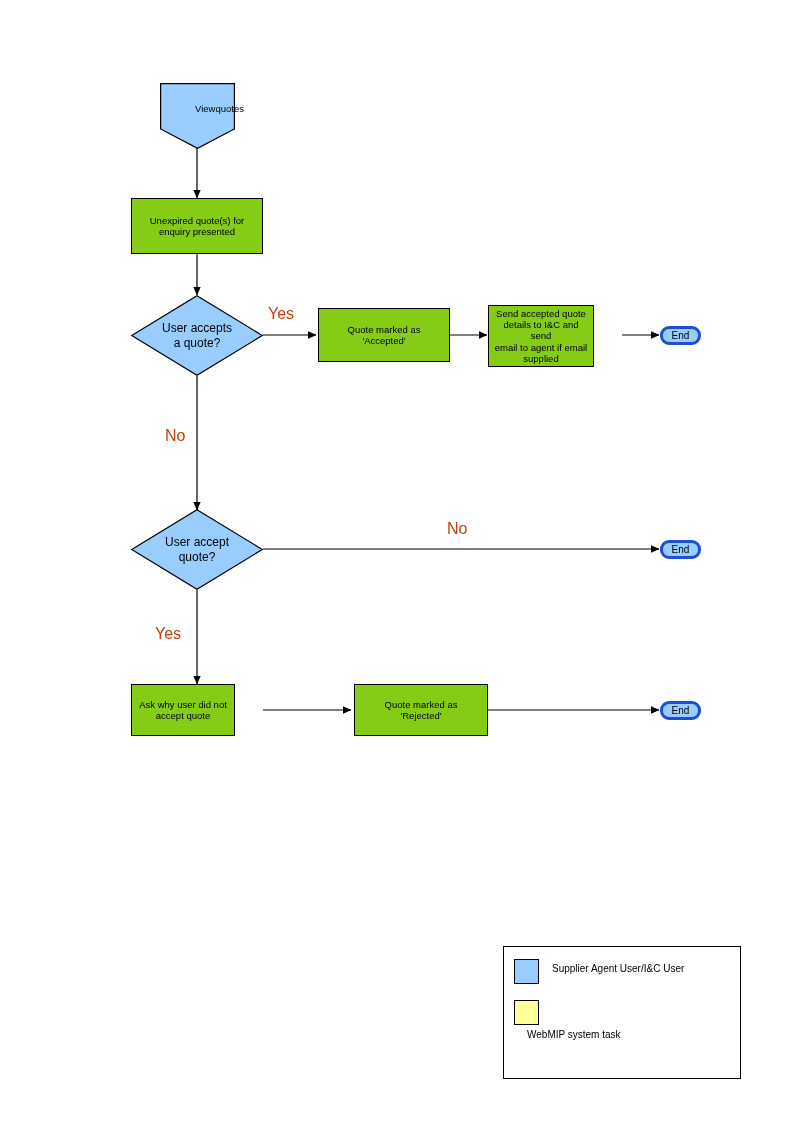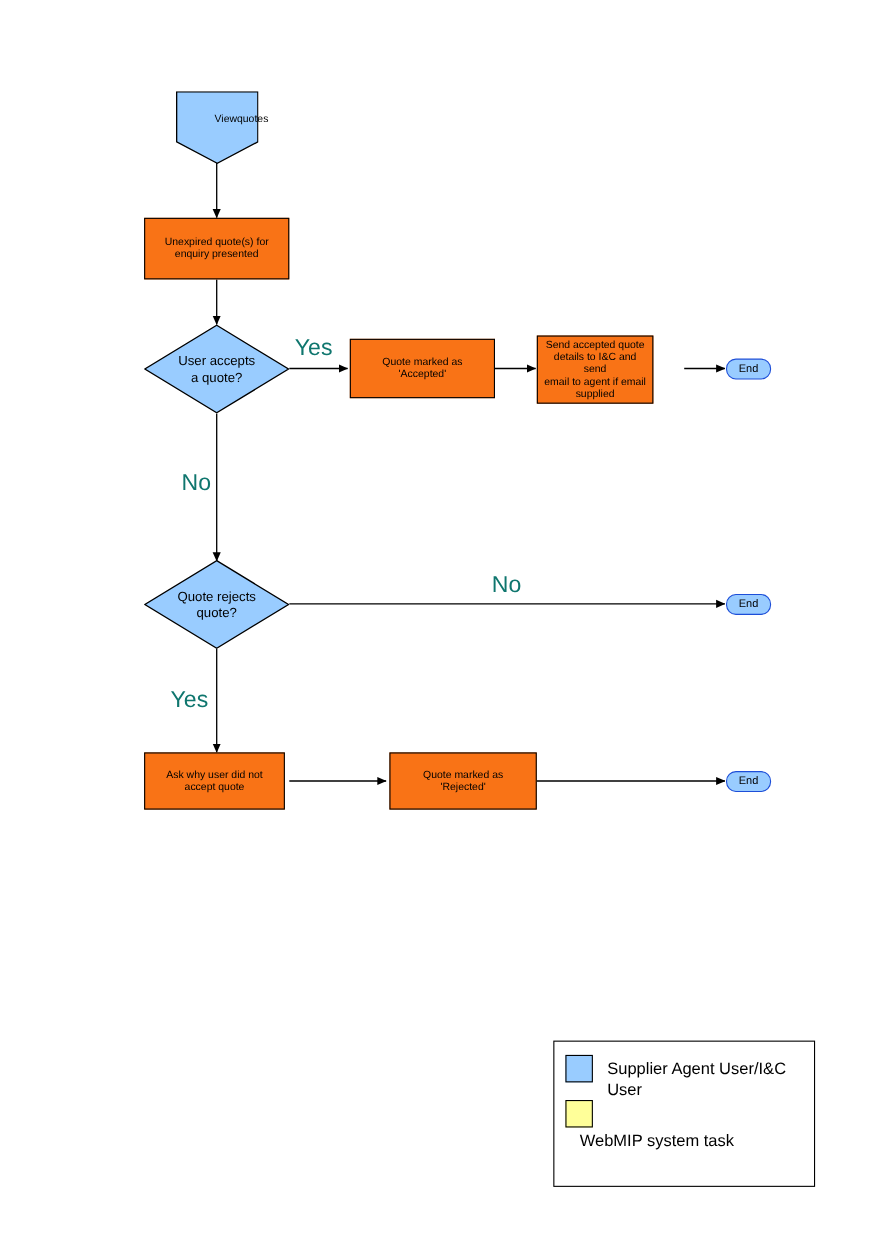--- a/index.html
+++ b/index.html
@@ -31,21 +31,21 @@
     color: #000000;
     line-height: 1.18;
   }
   .node-text {
     display: block;
     white-space: pre-line;
     padding: 0 3px;
   }
   
   .proc {
-    background: #f97316;
+    background: #84cc16;
     border: 1px solid #000000;
     font-size: 9.5px;
   }
   
   .decision {
     background: transparent;
     font-size: 12px;
   }
   .decision .diamond-bg {
     position: absolute;
@@ -67,29 +67,29 @@
     width: 100%; height: 100%;
   }
   .start .node-text {
     position: relative;
     z-index: 2;
     margin-bottom: 14px;
   }
   
   .terminator {
     background: #99ccff;
-    border: 1px solid #1d4ed8;
+    border: 3px solid #1d4ed8;
     border-radius: 9px;
     font-size: 10px;
   }
   
   .edge-label {
     position: absolute;
-    font-size: 21px;
-    color: #0f766e;
+    font-size: 16px;
+    color: #c2410c;
     line-height: 1;
     white-space: nowrap;
   }
   
   #legend {
     position: absolute;
     left: 503px;
     top: 946px;
     width: 238px;
     height: 133px;
@@ -104,21 +104,21 @@
     left: 10px;
   }
   .legend-swatch {
     width: 25px;
     height: 25px;
     border: 1px solid #000000;
     box-sizing: border-box;
     flex: 0 0 auto;
   }
   .legend-label {
-    font-size: 15px;
+    font-size: 10px;
     color: #000000;
     margin-left: 13px;
     line-height: 1.25;
     white-space: pre-line;
     margin-top: 4px;
   }
 </style>
 </head>
 <body>
 
@@ -186,29 +186,29 @@
 </div>
 
 <div class="node terminator" style="left:660px; top:326px; width:41px; height:19px;">
   <span class="node-text">End</span>
 </div>
 
 <div class="node decision" style="left:131px; top:509px; width:132px; height:81px;">
   <svg class="diamond-bg" viewBox="0 0 132 81" preserveAspectRatio="none">
     <polygon points="66,0.7 131.3,40.5 66,80.3 0.7,40.5" fill="#99ccff" stroke="#000000" stroke-width="1.2"></polygon>
   </svg>
-  <span class="node-text">Quote rejects
+  <span class="node-text">User accept
 quote?</span>
 </div>
 
 <div class="node terminator" style="left:660px; top:540px; width:41px; height:19px;">
   <span class="node-text">End</span>
 </div>
 
-<div class="node proc" style="left:131px; top:684px; width:128px; height:52px;align-items:center;">
+<div class="node proc" style="left:131px; top:684px; width:104px; height:52px;align-items:center;">
   <span class="node-text">Ask why user did not
 accept quote</span>
 </div>
 
 <div class="node proc" style="left:354px; top:684px; width:134px; height:52px;">
   <span class="node-text">Quote  marked as
 'Rejected'</span>
 </div>
 
 <div class="node terminator" style="left:660px; top:701px; width:41px; height:19px;">

